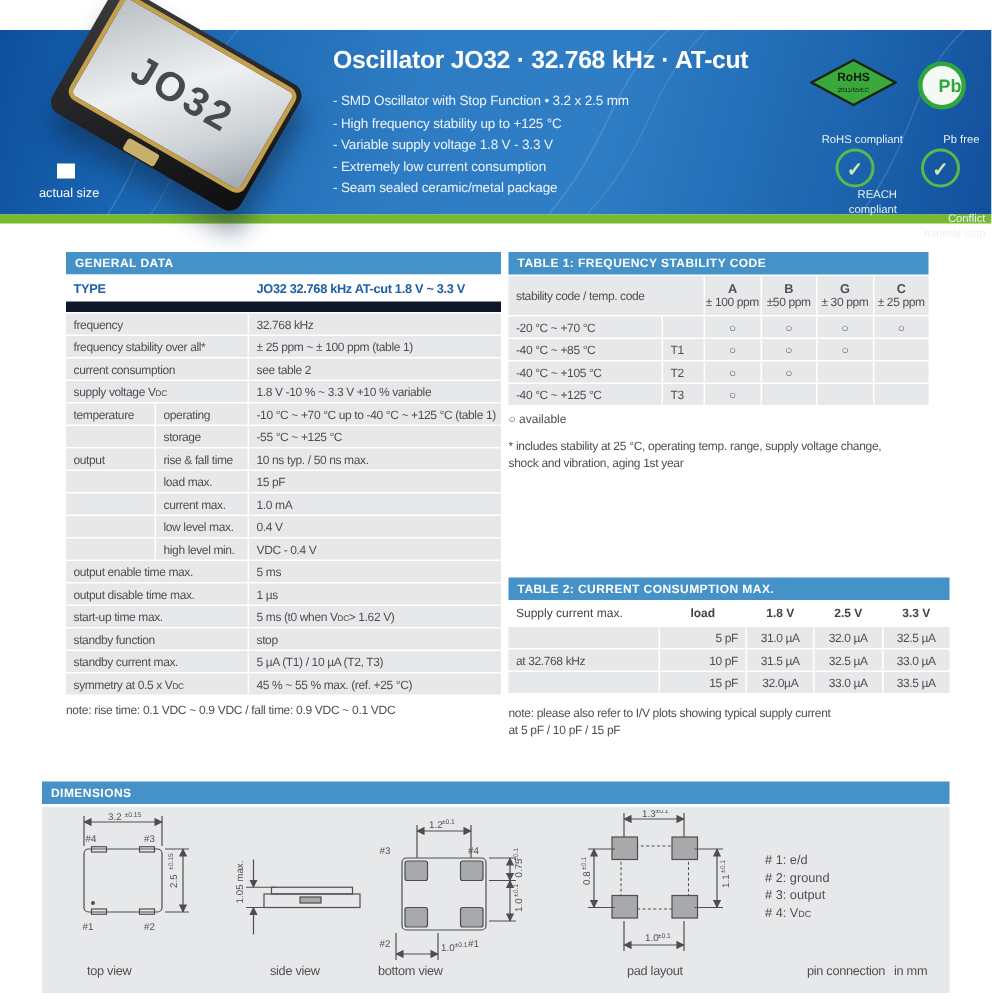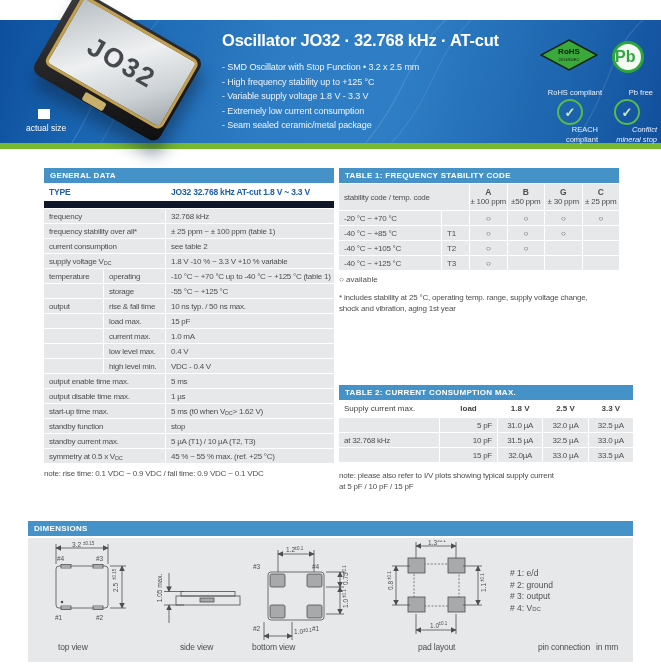--- a/index.html
+++ b/index.html
@@ -22,22 +22,22 @@
   .chip-pad{position:absolute;left:58px;bottom:1px;width:24px;height:9px;background:#c9b06a;border-radius:2px;}
 
   .actual-swatch{position:absolute;left:38px;top:109px;width:12px;height:10px;background:#ffffff;}
   .actual-label{position:absolute;left:26px;top:123px;color:#ffffff;font-size:8.5px;}
 
   .title{position:absolute;left:222px;top:31px;font-size:16.5px;font-weight:bold;color:#ffffff;letter-spacing:-0.2px;white-space:nowrap;}
   .bullets{position:absolute;left:222px;top:60px;color:#eef4fa;font-size:9px;line-height:14.6px;letter-spacing:-0.1px;}
 
   .badge-label{position:absolute;color:#e9f1f9;font-size:7.5px;text-align:right;line-height:9.5px;}
   .pb-badge{position:absolute;left:612px;top:41px;width:26px;height:26px;border-radius:50%;
-    border:3px solid #2fa63c;background:#f4f9f4;color:#2fa63c;font-weight:bold;font-size:16px;
-    display:flex;align-items:center;justify-content:flex-start;}
+    border:3px solid #2fa63c;background:#f4f9f4;color:#2fa63c;font-weight:bold;font-size:12px;
+    display:flex;align-items:center;justify-content:flex-end;}
   .check-badge{position:absolute;width:22px;height:22px;border-radius:50%;border:2px solid #58ba4b;
     color:#cfe9b5;display:flex;align-items:center;justify-content:center;font-size:13px;font-weight:bold;}
 
   
   .bar{height:15px;background:#4592c8;color:#ffffff;font-weight:bold;font-size:8px;
     letter-spacing:0.3px;display:flex;align-items:center;padding:0 6px;}
   .panel-left{position:absolute;left:28px;top:168px;width:290px;padding-left:16px;}
   .panel-right{position:absolute;left:339px;top:168px;width:280px;}
 
   .type-row{display:grid;grid-template-columns:122px 1fr;height:18px;align-items:center;background:#ffffff;
@@ -129,21 +129,21 @@
   <div class="check-badge" style="left:557px;top:99px;">
       <span>✓</span>
     </div>
   <div class="check-badge" style="left:614px;top:99px;">
       <span>✓</span>
     </div>
   <div class="badge-label" style="left:540px;top:125px;width:58px;">
     <div>REACH</div>
     <div>compliant</div>
   </div>
-  <div class="badge-label" style="left:599px;top:125px;width:58px;font-style:italic;">
+  <div class="badge-label" style="left:599px;top:141px;width:58px;">
     <div>Conflict</div>
     <div>mineral stop</div>
   </div>
 
   <div class="panel-left">
     <div class="bar">GENERAL DATA</div>
     <div class="type-row">
       <div>TYPE</div>
       <div>JO32 32.768 kHz AT-cut 1.8 V ~ 3.3 V</div>
     </div>

